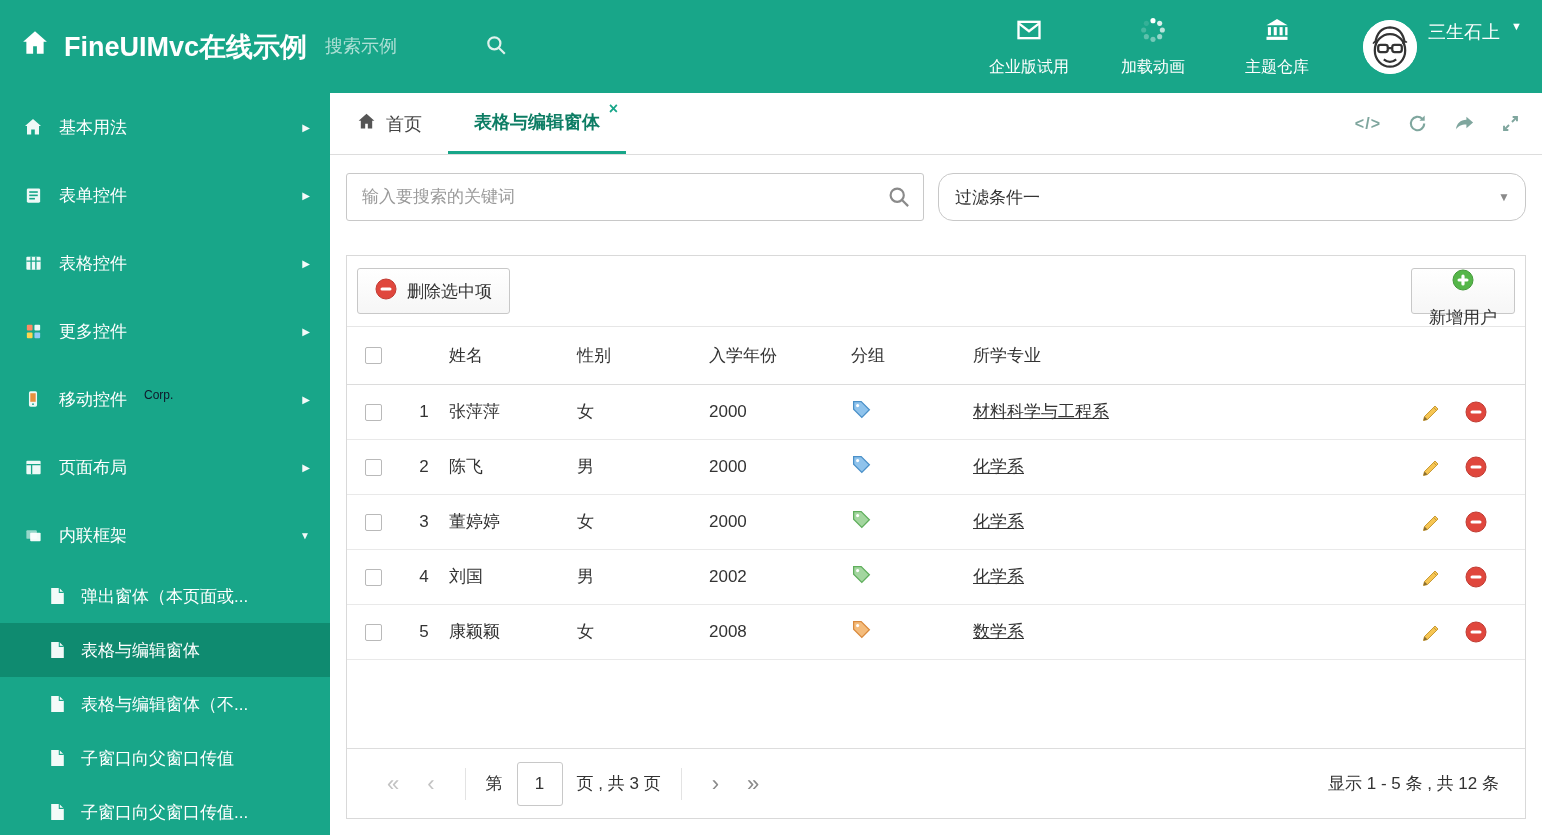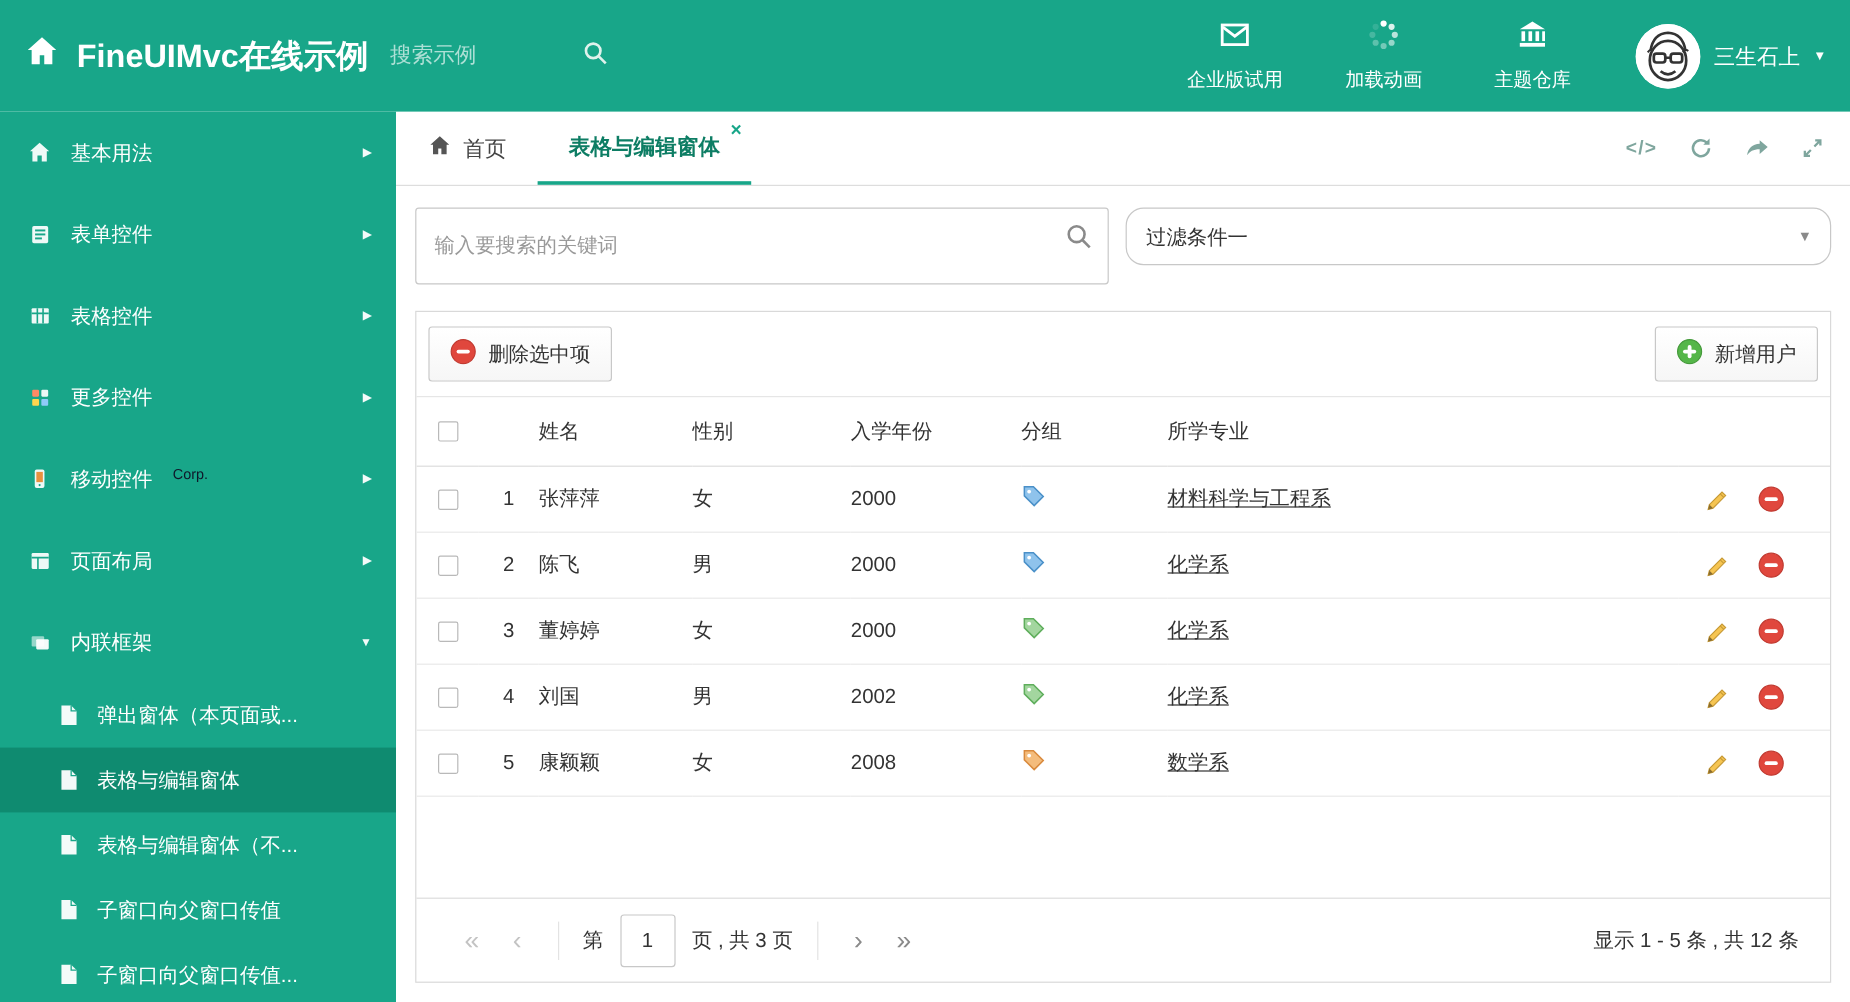--- a/index.html
+++ b/index.html
@@ -20,21 +20,21 @@
   .brand { display:flex; align-items:center; gap:14px; font-size:27px; font-weight:bold; white-space:nowrap; cursor:pointer; }
   .hsearch { margin-left:16px; display:flex; align-items:center; gap:12px; }
   .hsearch input { background:transparent; border:none; outline:none; color:#fff; font-size:18px; width:150px; }
   .hsearch input::placeholder { color:rgba(255,255,255,.65); }
   .hnav { margin-left:auto; display:flex; gap:36px; align-items:center; }
   .hnav-item { display:flex; flex-direction:column; align-items:center; gap:9px; font-size:16px; cursor:pointer; position:relative; min-width:88px; }
   .free-badge { position:absolute; top:-16px; left:-26px; width:56px; height:56px; border-radius:50%;
     background:radial-gradient(circle at 35% 30%, #ff9840, #ff5a12); border:3px solid #fff7ee;
     box-shadow:0 2px 6px rgba(0,0,0,.35); display:flex; align-items:center; justify-content:center;
     font-weight:bold; font-size:14px; color:#fff; z-index:2; }
-  .user { display:flex; align-items:center; gap:11px; margin-left:42px; cursor:pointer; white-space:nowrap; }
+  .user { display:flex; align-items:flex-start; gap:11px; margin-left:42px; cursor:pointer; white-space:nowrap; }
   .avatar { width:54px; height:54px; border-radius:50%; background:#fff; overflow:hidden; flex:none; }
   .user-name { font-size:18px; }
   .caret { font-size:11px; }
 
   
   .sidebar { grid-area:sidebar; background:#18a689; overflow:hidden; }
   .side-item { height:68px; display:flex; align-items:center; gap:15px; padding:0 20px 0 22px; color:#fff; font-size:17px; cursor:pointer; }
   .si-icon { width:22px; display:flex; justify-content:center; flex:none; }
   .si-arrow { margin-left:auto; font-size:10px; opacity:.95; }
   .si-badge { color:#0f172a; font-size:12px; margin-left:2px; transform:translateY(-4px); display:inline-block; }
@@ -47,31 +47,31 @@
   .tabbar { height:62px; border-bottom:1px solid #ddd; display:flex; align-items:stretch; flex:none; }
   .tab { display:flex; align-items:center; gap:9px; padding:0 26px; font-size:18px; color:#444; cursor:pointer; position:relative; }
   .tab.active { color:#0d7d64; font-weight:bold; border-bottom:3px solid #18a689; }
   .tab-close { position:absolute; top:8px; right:8px; color:#18a689; font-size:16px; font-weight:bold; line-height:1; cursor:pointer; }
   .tab-tools { margin-left:auto; display:flex; align-items:center; gap:26px; padding-right:22px; }
   .tool { cursor:pointer; display:flex; align-items:center; }
   .code-tool { color:#7fa69e; font-weight:bold; font-size:16px; letter-spacing:1px; }
 
   .filter-row { display:flex; gap:14px; margin:18px 16px; flex:none; }
   .search-box { position:relative; width:578px; }
-  .search-box input { width:100%; height:64px; border:1px solid #c8c8c8; border-radius:3px; padding:0 46px 0 15px; font-size:17px; color:#333; outline:none; }
+  .search-box input { width:100%; height:48px; border:1px solid #c8c8c8; border-radius:3px; padding:0 46px 0 15px; font-size:17px; color:#333; outline:none; }
   .search-box input::placeholder { color:#9a9a9a; }
   .search-btn { position:absolute; right:13px; top:12px; cursor:pointer; }
   .select-box { flex:1; height:48px; border:1px solid #c8c8c8; border-radius:15px; display:flex; align-items:center; padding:0 16px; font-size:17px; color:#333; position:relative; cursor:pointer; }
   .select-caret { position:absolute; right:15px; color:#8a8a8a; font-size:12px; }
 
-  .panel { margin:4px 16px 16px; border:1px solid #d9d9d9; flex:1; display:flex; flex-direction:column; min-height:0; }
+  .panel { margin:16px 16px 16px; border:1px solid #d9d9d9; flex:1; display:flex; flex-direction:column; min-height:0; }
   .toolbar { display:flex; padding:12px 10px; border-bottom:1px solid #e6e6e6; flex:none; }
   .btn { height:46px; padding:0 17px; border:1px solid #c8c8c8; border-radius:3px; background:linear-gradient(#ffffff,#f6f6f6);
          font-size:17px; color:#333; display:inline-flex; gap:10px; align-items:center; cursor:pointer; font-family:inherit; }
-  .btn-add { margin-left:auto; }
+  .btn-add { margin-left:auto;flex-direction:column; }
 
   .grid-wrap { flex:1; min-height:0; overflow:hidden; }
   table.grid { width:100%; border-collapse:collapse; font-size:17px; color:#333; }
   table.grid th { height:57px; text-align:left; font-weight:normal; border-bottom:1px solid #dcdcdc; padding:0; }
   table.grid td { height:55px; border-bottom:1px solid #e9e9e9; padding:0; }
   .col-check { width:52px; text-align:center !important; }
   .col-idx { width:50px; text-align:center; }
   .col-name { width:128px; }
   .col-gender { width:132px; }
   .col-year { width:142px; }

